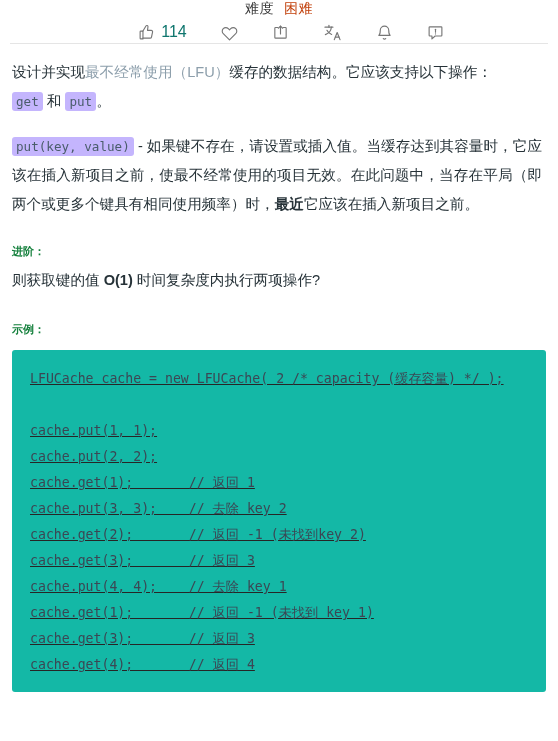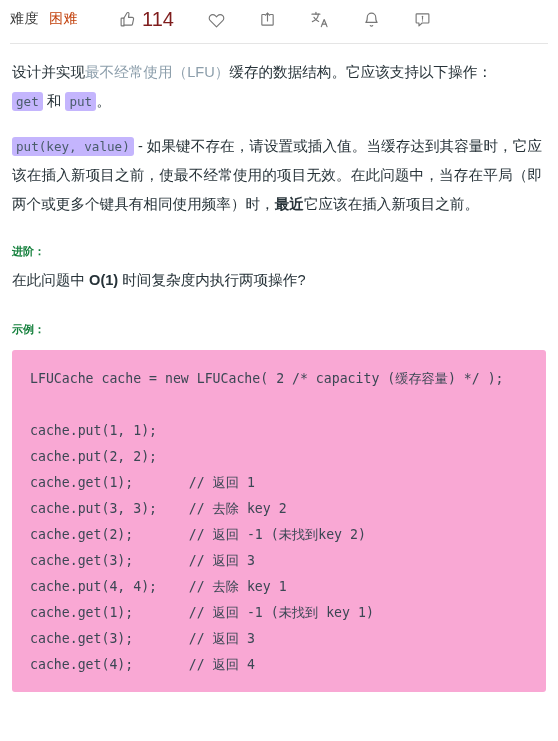--- a/index.html
+++ b/index.html
@@ -16,20 +16,21 @@
     -webkit-font-smoothing: antialiased;
   }
 
   
   .toolbar {
     display: flex;
     align-items: center;
     height: 38px;
     padding: 0 10px;
     box-sizing: border-box;
+    flex-direction: column;
   }
   .difficulty-group {
     display: flex;
     align-items: baseline;
     gap: 10px;
   }
   .difficulty-label {
     font-size: 14px;
     color: #3c3c3c;
     letter-spacing: .5px;
@@ -48,22 +49,22 @@
     display: flex;
     align-items: center;
     gap: 6px;
     padding: 0 17px;
     height: 28px;
     cursor: pointer;
     color: #767676;
   }
   .tool-btn .icon { display: flex; align-items: center; }
   .tool-btn .count {
-    font-size: 20px;
-    color: #7f1d1d;
+    font-size: 16px;
+    color: #0f766e;
   }
   .tool-btn svg { display: block; }
 
   .divider {
     height: 1px;
     background: #e5e5e5;
     margin: 5px 10px 0 10px;
   }
 
   
@@ -100,26 +101,27 @@
     font-family: "DejaVu Sans Mono", "Liberation Mono", monospace;
     font-size: 12.6px;
     background: #c4b5fd;
     color: #4a5d6b;
     padding: 2px 4px;
     border-radius: 3px;
   }
 
   
   .codeblock {
-    background: #f9a8d4;
+    background: #14b8a6;
     border-radius: 3px;
     padding: 16px 18px 14px 18px;
     margin: 6px 0 0 0;
     box-sizing: border-box;
     width: 534px;
+    text-decoration: underline;
   }
   .codeblock pre {
     margin: 0;
     font-family: "DejaVu Sans Mono", "Liberation Mono", monospace;
     font-size: 13.2px;
     line-height: 26px;
     color: #3b4754;
     white-space: pre-wrap;
     word-break: break-word;
   }
@@ -202,21 +204,21 @@
 <div class="divider"></div>
 
 <div class="content">
 
   <p class="para tight"><span>设计并实现</span><a href="#" class="link">最不经常使用（LFU）</a><span>缓存的数据结构。它应该支持以下操作：</span><br><code class="inline">get</code><span> 和 </span><code class="inline">put</code><span>。</span></p>
 
 
   <p class="para"><code class="inline">put(key, value)</code><span> - 如果键不存在，请设置或插入值。当缓存达到其容量时，它应该在插入新项目之前，使最不经常使用的项目无效。在此问题中，当存在平局（即两个或更多个键具有相同使用频率）时，</span><b>最近</b><span>它应该在插入新项目之前。</span></p>
 
   <p class="heading">进阶：</p>
-  <p class="sub-para"><span>在此问题中 </span><b>O(1)</b><span> 时间复杂度内执行两项操作?</span></p>
+  <p class="sub-para"><span>则获取键的值 </span><b>O(1)</b><span> 时间复杂度内执行两项操作?</span></p>
 
   <p class="heading">示例：</p>
 
   <div class="codeblock">
     <pre>LFUCache cache = new LFUCache( 2 /* capacity (缓存容量) */ );
 
 cache.put(1, 1);
 cache.put(2, 2);
 cache.get(1);       // 返回 1
 cache.put(3, 3);    // 去除 key 2

